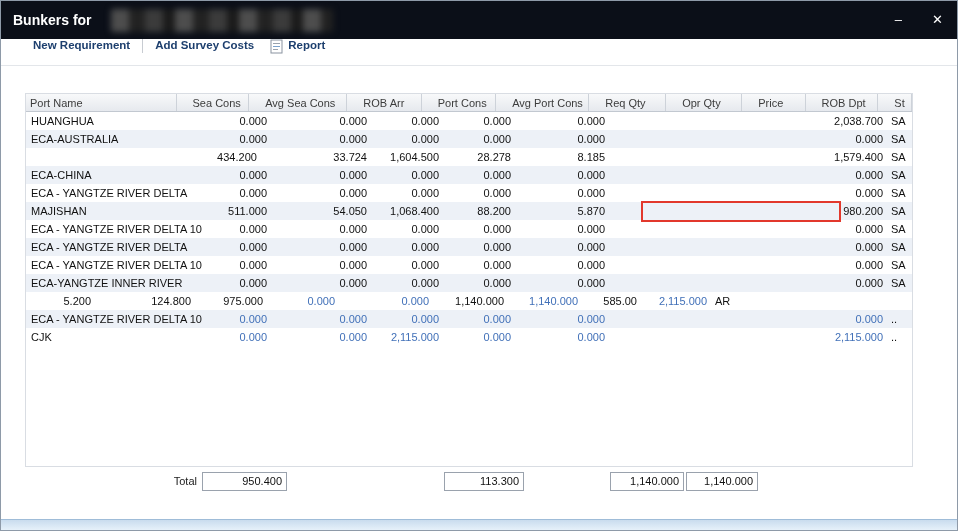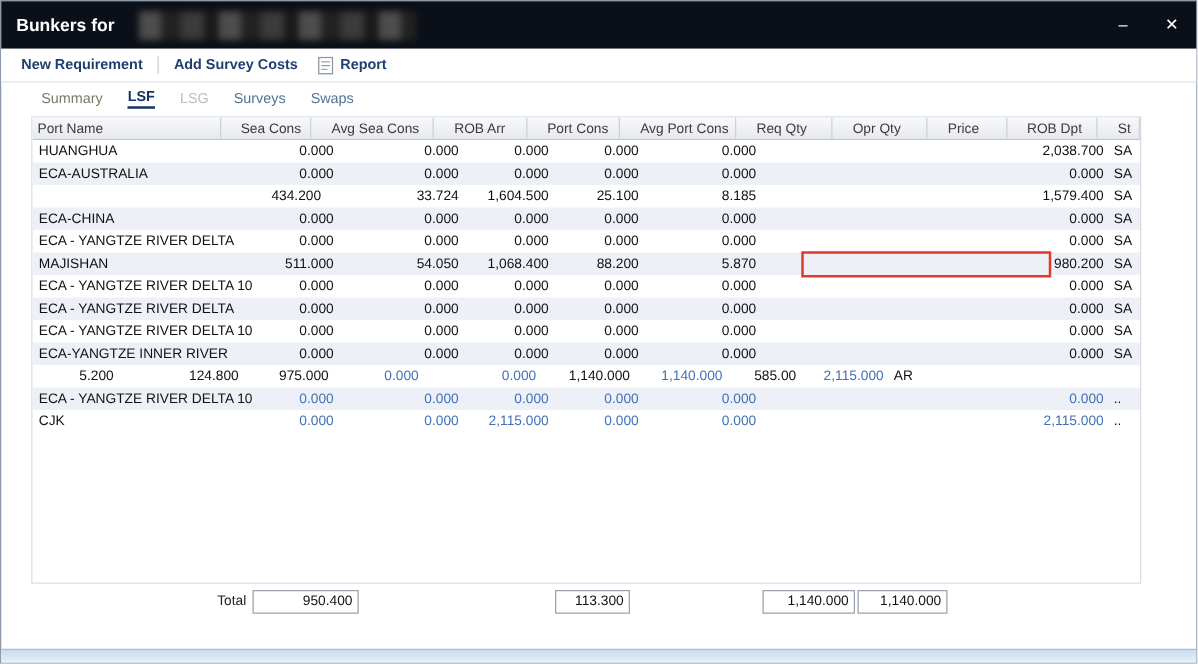--- a/index.html
+++ b/index.html
@@ -8,21 +8,21 @@
   .window{ position:absolute; inset:0; border:1px solid #8e9aa8; background:#fff; }
 
   .titlebar{ position:absolute; left:0; top:0; right:0; height:38px; background:#0b0f18; display:flex; align-items:center; padding:0 12px; }
   .title{ color:#fff; font-size:14px; font-weight:bold; white-space:nowrap; }
   .redacted{ position:absolute; left:110px; top:8px; width:222px; height:23px; border-radius:2px;
     background:repeating-linear-gradient(90deg,#4d4d4d 0 18px,#222 18px 34px,#3b3b3b 34px 52px,#1a1a1a 52px 64px);
     filter:blur(3px); }
   .win-controls{ position:absolute; right:14px; top:0; height:38px; display:flex; align-items:center; gap:30px; }
   .win-btn{ color:#fff; font-size:13px; cursor:pointer; line-height:38px; }
 
-  .toolbar{ position:absolute; left:0; top:38px; right:0; height:27px; background:#fff; border-bottom:1px solid #e3e6ea; display:flex; align-items:center; padding-left:16px; }
+  .toolbar{ position:absolute; left:0; top:38px; right:0; height:27px; background:#fff; border-bottom:1px solid #e3e6ea; display:flex; padding-left:32px; }
   .tool-link{ color:#1d3f6e; font-size:11.5px; font-weight:bold; cursor:pointer; white-space:nowrap; }
   .tool-sep{ width:1px; height:14px; background:#c8ccd2; margin:0 12px; }
   .report-icon{ width:13px; height:15px; margin:0 5px 0 16px; display:block; }
 
   .tabs{ position:absolute; left:0; top:65px; right:0; height:26px; display:flex; align-items:center; gap:20px; padding-left:32px; font-size:11.5px; }
   .tab{ cursor:pointer; white-space:nowrap; }
   .tab.summary{ color:#7b7b64; }
   .tab.active{ color:#14365e; font-weight:bold; border-bottom:2px solid #14365e; padding-bottom:1px; }
   .tab.disabled{ color:#bdbdbd; }
   .tab.normal{ color:#4f7396; }
@@ -33,21 +33,21 @@
   .th{ border-right:1px solid #cdd2d9; padding:0 4px; white-space:nowrap; overflow:hidden; cursor:default; }
   .td{ padding:0 5px; white-space:nowrap; overflow:hidden; }
   .num{ text-align:right; }
   .alt{ background:#edf1f7; }
   .blue{ color:#4170b8; }
   .st{ padding-left:3px; }
 
   .totals-label{ position:absolute; left:24px; top:474px; width:172px; text-align:right; font-size:11px; color:#222; }
   .total-box{ position:absolute; top:471px; height:19px; border:1px solid #9aa2ad; background:#fff; font-size:11px; line-height:17px; text-align:right; padding:0 4px; color:#111; }
   #tb0{ left:201px; width:85px; }
-  #tb1{ left:443px; width:60px; }
+  #tb1{ left:443px; width:80px; }
   #tb2{ left:609px; width:74px; }
   #tb3{ left:685px; width:72px; }
 
   .red-box{ position:absolute; left:640px; top:200px; width:200px; height:21px; border:2px solid #e2382c; pointer-events:none; z-index:5; }
 
   .footer{ position:absolute; left:0; right:0; bottom:0; height:11px; background:linear-gradient(#c9dcee,#e6f1fa); border-top:1px solid #9fbcd8; }
 </style>
 </head>
 <body>
 
@@ -68,27 +68,20 @@
     <span class="tool-link">Add Survey Costs</span>
     <svg class="report-icon" viewBox="0 0 13 15">
       <rect x="1" y="1" width="11" height="13" fill="#ffffff" stroke="#8a93a0" stroke-width="1"></rect>
       <line x1="3" y1="4.5" x2="10" y2="4.5" stroke="#9aa3ae" stroke-width="1"></line>
       <line x1="3" y1="7.5" x2="10" y2="7.5" stroke="#7ba2cc" stroke-width="1"></line>
       <line x1="3" y1="10.5" x2="8" y2="10.5" stroke="#9aa3ae" stroke-width="1"></line>
     </svg>
     <span class="tool-link">Report</span>
   </div>
 
-  <div class="tabs">
-    <span class="tab summary">Summary</span>
-    <span class="tab active">LSF</span>
-    <span class="tab disabled">LSG</span>
-    <span class="tab normal">Surveys</span>
-    <span class="tab normal">Swaps</span>
-  </div>
 
   <div class="grid">
       <div class="tr thead">
         <div class="th" style="width: 176px; text-align: left;">Port Name</div>
         <div class="th num" style="width: 70px; text-align: left;">Sea Cons</div>
         <div class="th num" style="width: 100px; text-align: left;">Avg Sea Cons</div>
         <div class="th num" style="width: 72px; text-align: left;">ROB Arr</div>
         <div class="th num" style="width: 72px; text-align: left;">Port Cons</div>
         <div class="th num" style="width: 94px; text-align: left;">Avg Port Cons</div>
         <div class="th num" style="width: 75px; text-align: left;">Req Qty</div>
@@ -121,21 +114,21 @@
         <div class="td num" style="width: 74px;"></div>
         <div class="td num" style="width: 59px;"></div>
         <div class="td num" style="width: 70px;">0.000</div>
         <div class="td st" style="width: 24px;">SA</div>
       </div>
       <div class="tr">
         <div class="td port" style="width: 176px; margin-top: 48px;">PORT HEDLAND</div>
         <div class="td num" style="width: 70px; text-align: center;">434.200</div>
         <div class="td num" style="width: 100px;">33.724</div>
         <div class="td num" style="width: 72px;">1,604.500</div>
-        <div class="td num" style="width: 72px;">25.100</div>
+        <div class="td num" style="width: 72px;">28.278</div>
         <div class="td num" style="width: 94px;">8.185</div>
         <div class="td num" style="width: 75px;"></div>
         <div class="td num" style="width: 74px;"></div>
         <div class="td num" style="width: 59px;"></div>
         <div class="td num" style="width: 70px;">1,579.400</div>
         <div class="td st" style="width: 24px;">SA</div>
       </div>
       <div class="tr alt">
         <div class="td port" style="width: 176px;">ECA-CHINA</div>
         <div class="td num" style="width: 70px;">0.000</div>

